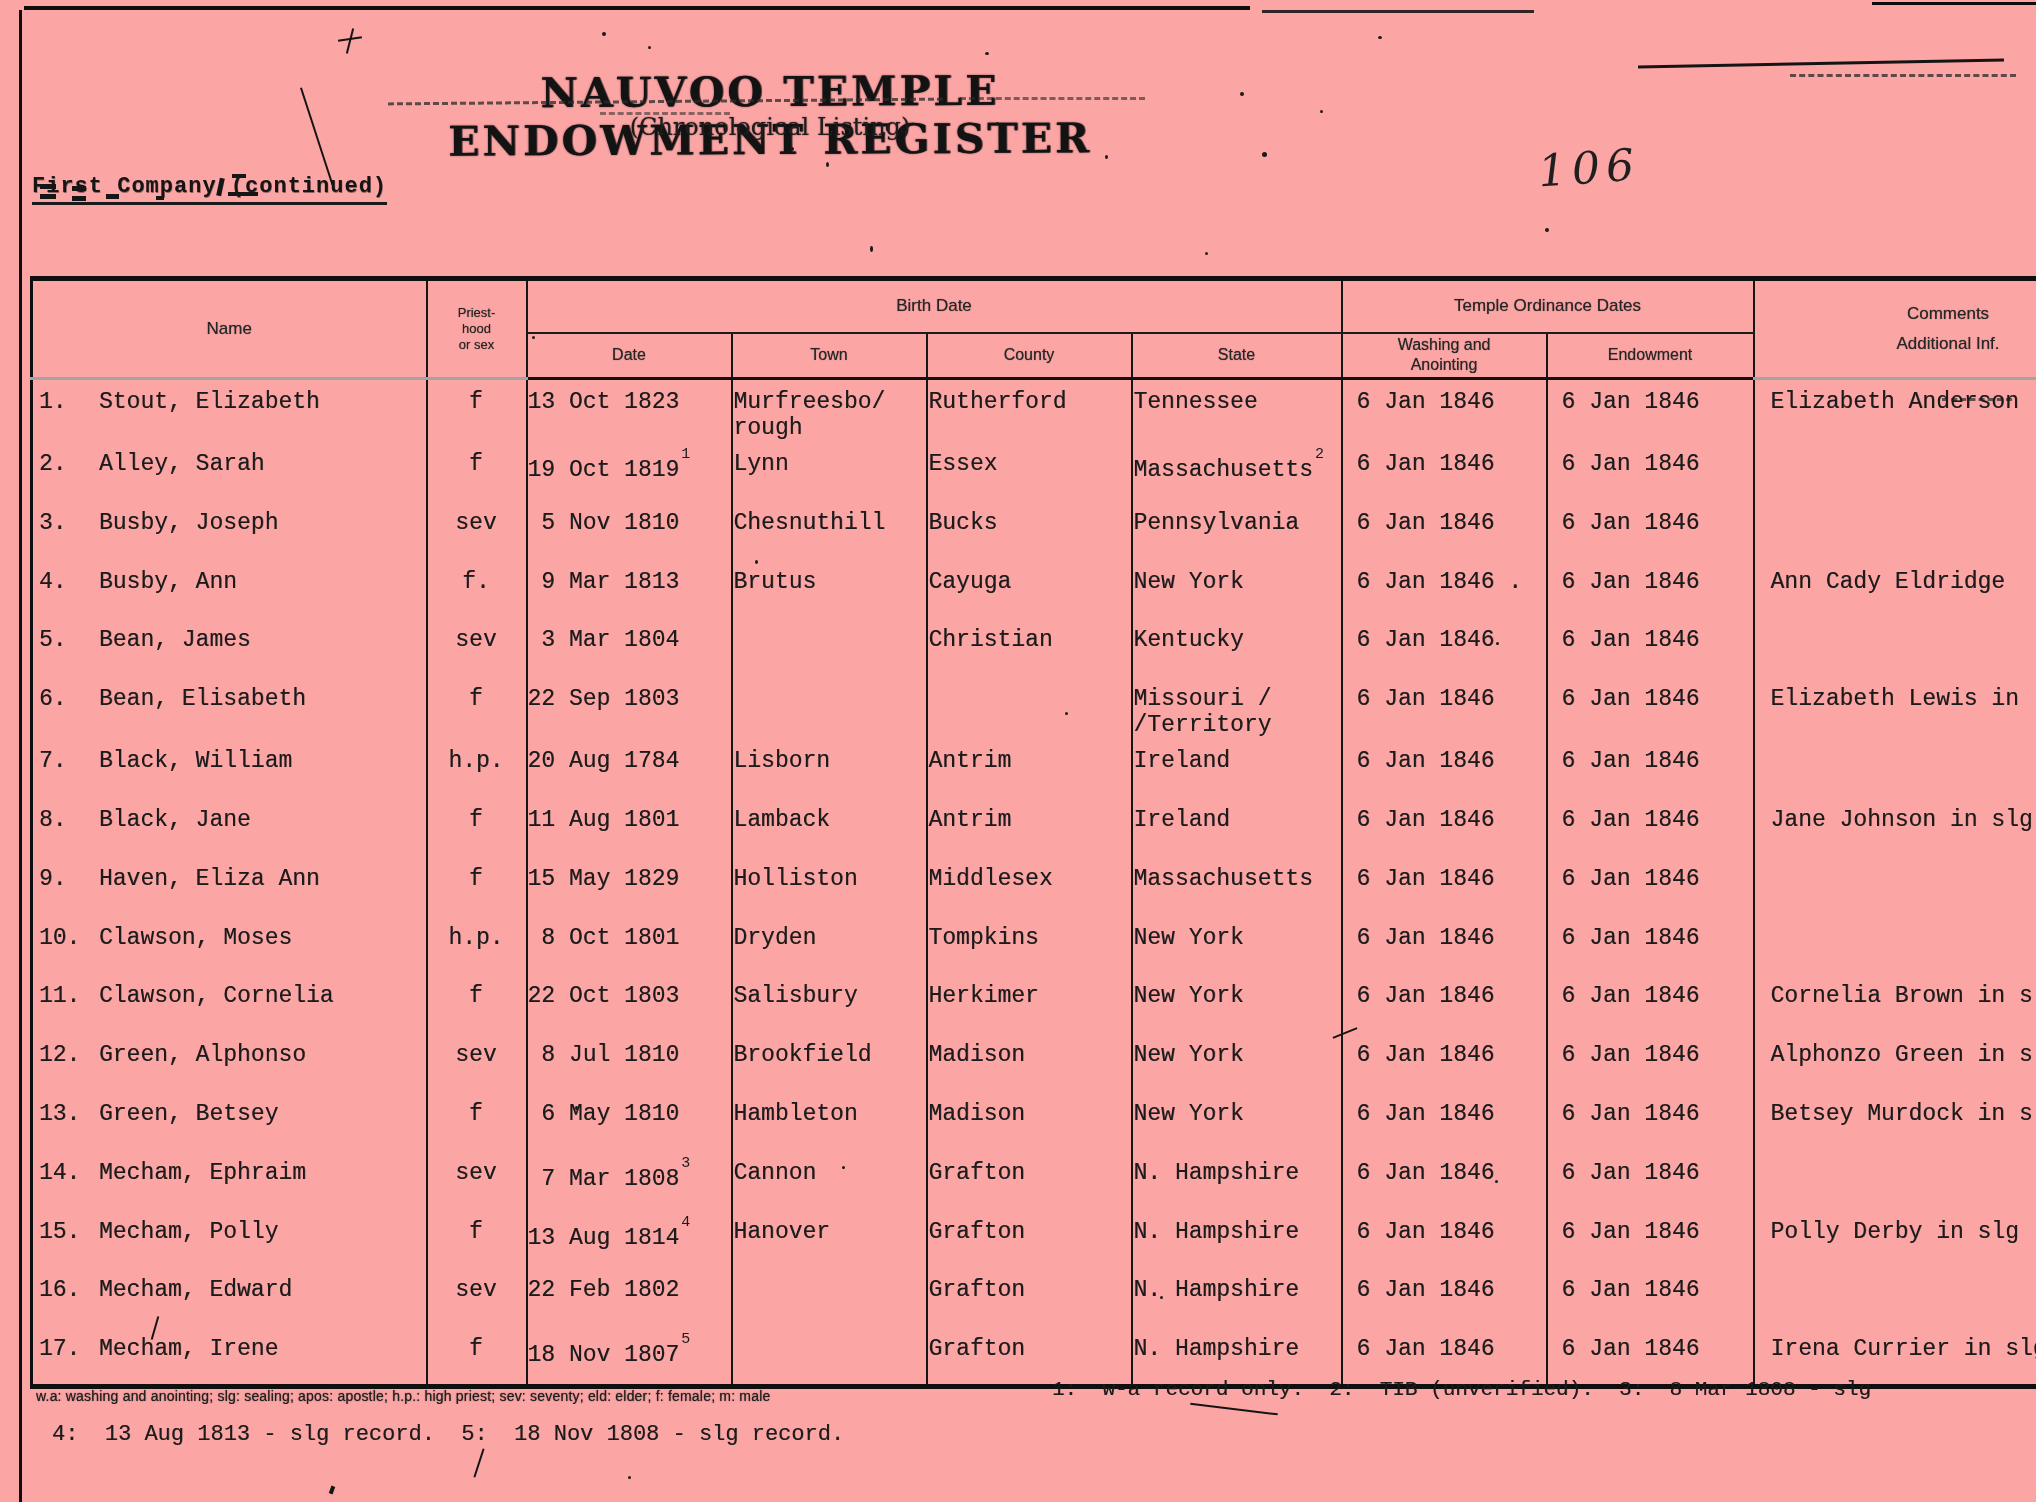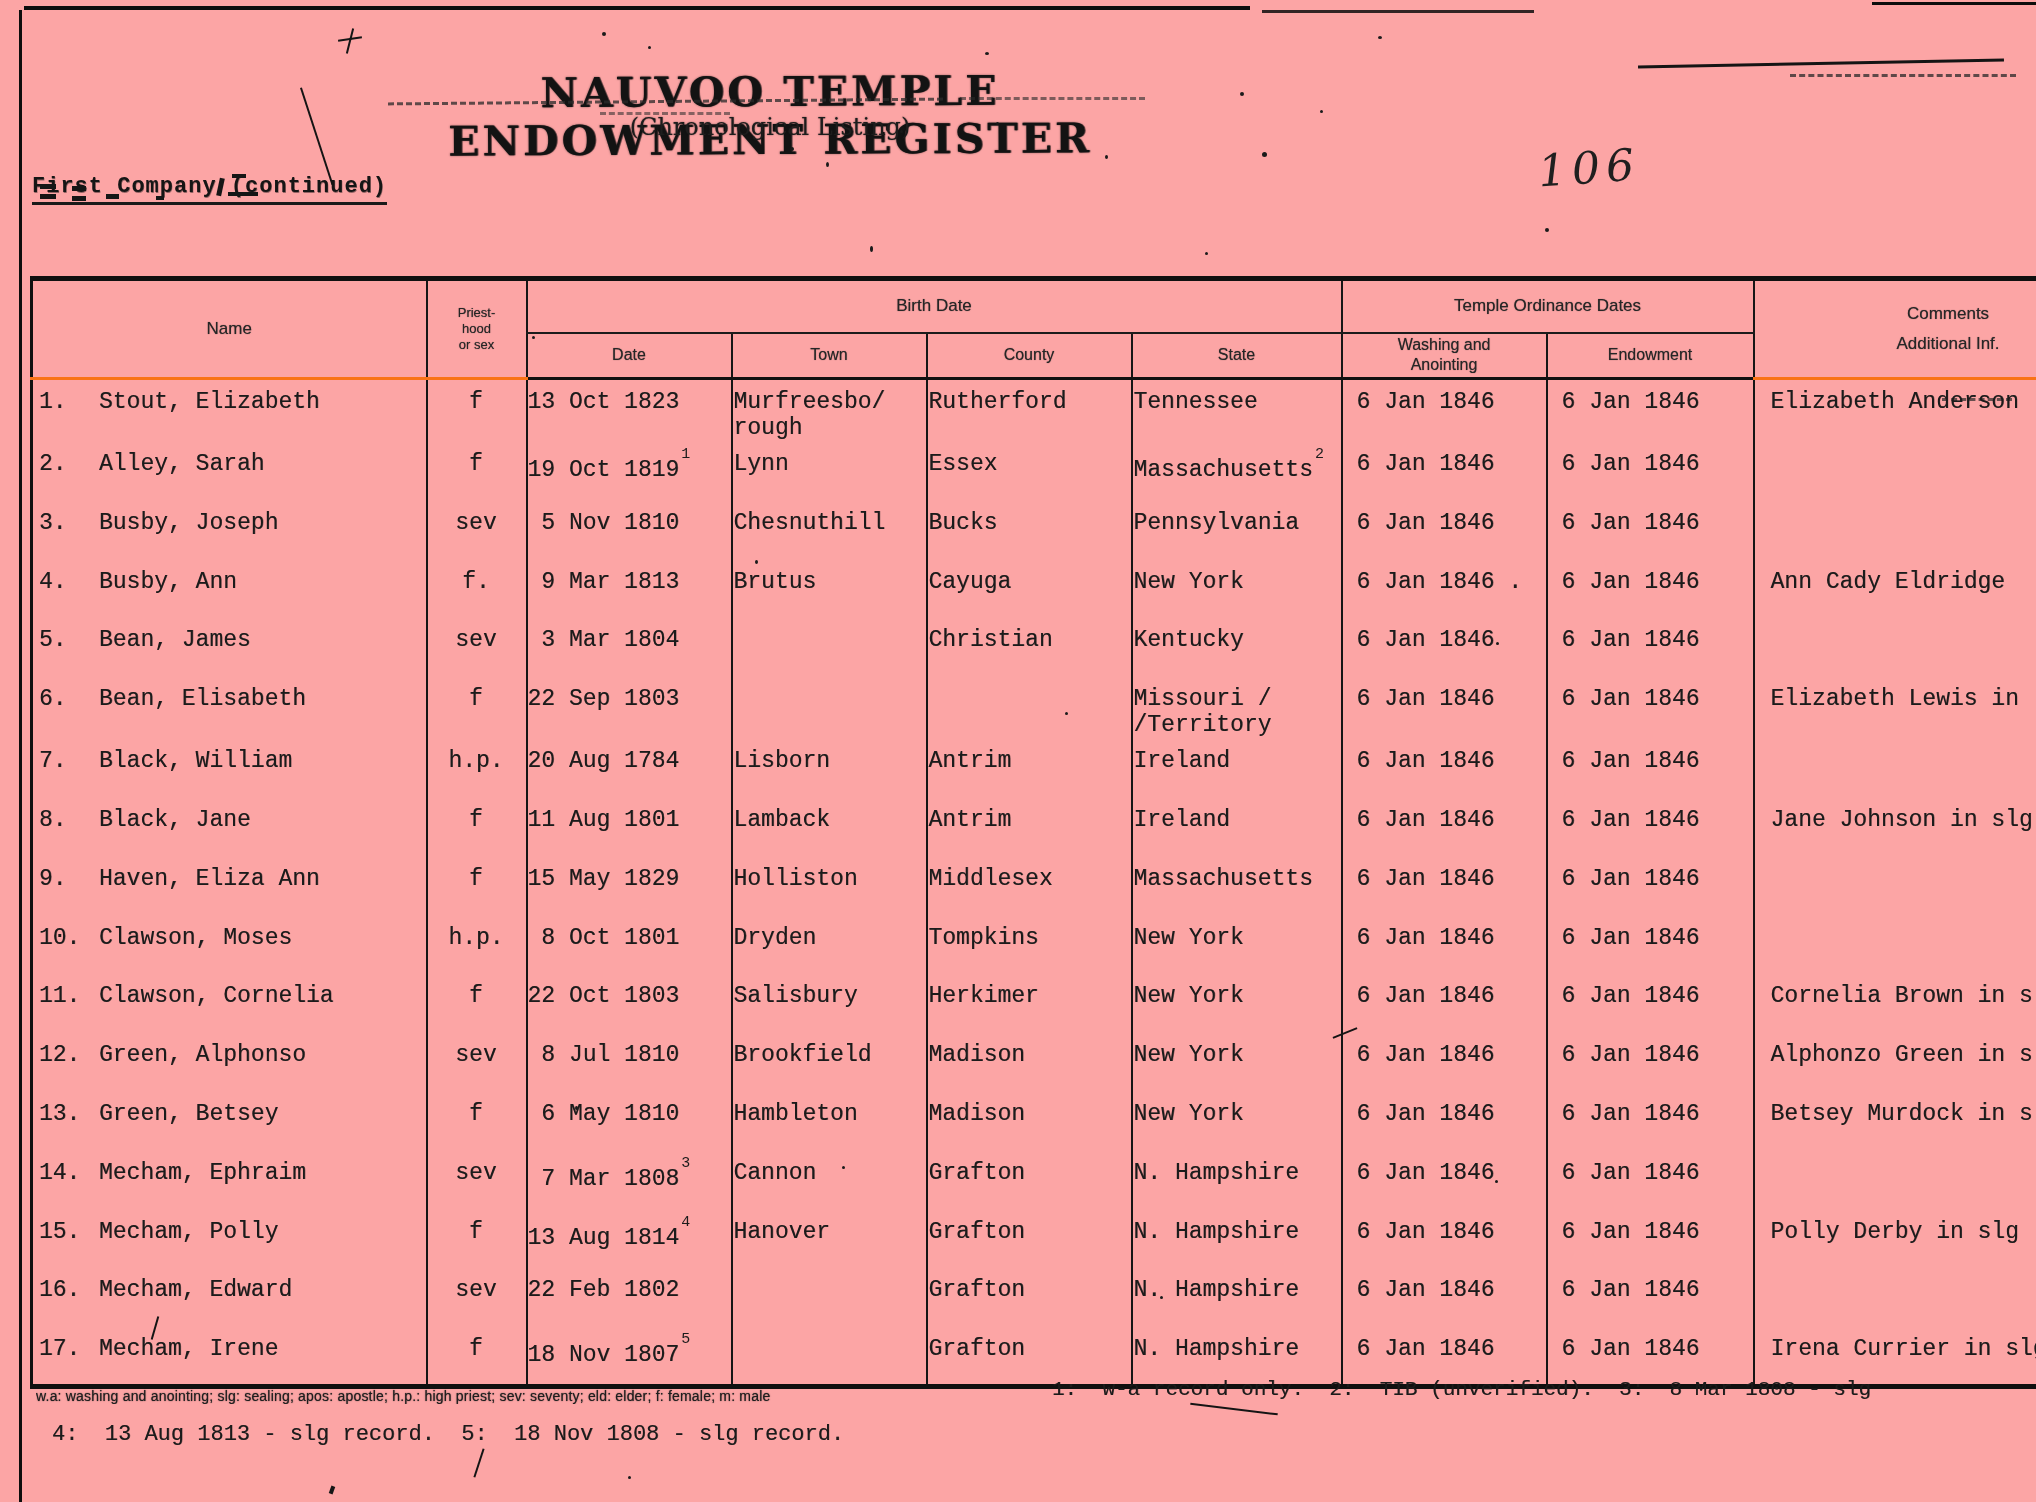--- a/index.html
+++ b/index.html
@@ -61,21 +61,21 @@
     font-family:"Liberation Sans", sans-serif;
     font-weight:normal;font-size:17px;color:#262626;
     text-align:center;vertical-align:middle;
     text-shadow:0 0 1px rgba(30,30,30,.65);
   }
   .reg-table thead tr.top-hdr{height:54px;}
   .reg-table thead tr.sub-hdr{height:44px;}
   .reg-table th{border-left:2px solid #161616;}
   .reg-table thead tr.sub-hdr th{border-bottom:3px solid #111; font-size:16px;}
   .reg-table th.span-hdr{border-bottom:2px solid #1c1c1c;}
-  .reg-table th.rowspan-hdr{border-bottom:3px solid #f97316;}
+  .reg-table th.rowspan-hdr{border-bottom:3px solid #a3a3a3;}
   .th-priesthood{font-size:13px !important;line-height:1.25;white-space:pre-line;}
   .th-multiline{white-space:pre-line;line-height:1.3;}
   .th-comments{white-space:pre-line;line-height:1.75;font-size:17px;}
   .smear{color:#3e3e3e;text-shadow:0 0 2.2px rgba(45,45,45,.95);}
   .reg-table tbody tr{height:58.8px;}
   .reg-table tbody td{
     border-left:2px solid #151515;
     vertical-align:top;padding-top:9px;
     font-size:23px;line-height:26px;
     text-shadow:.4px .4px .3px rgba(25,25,25,.5);

